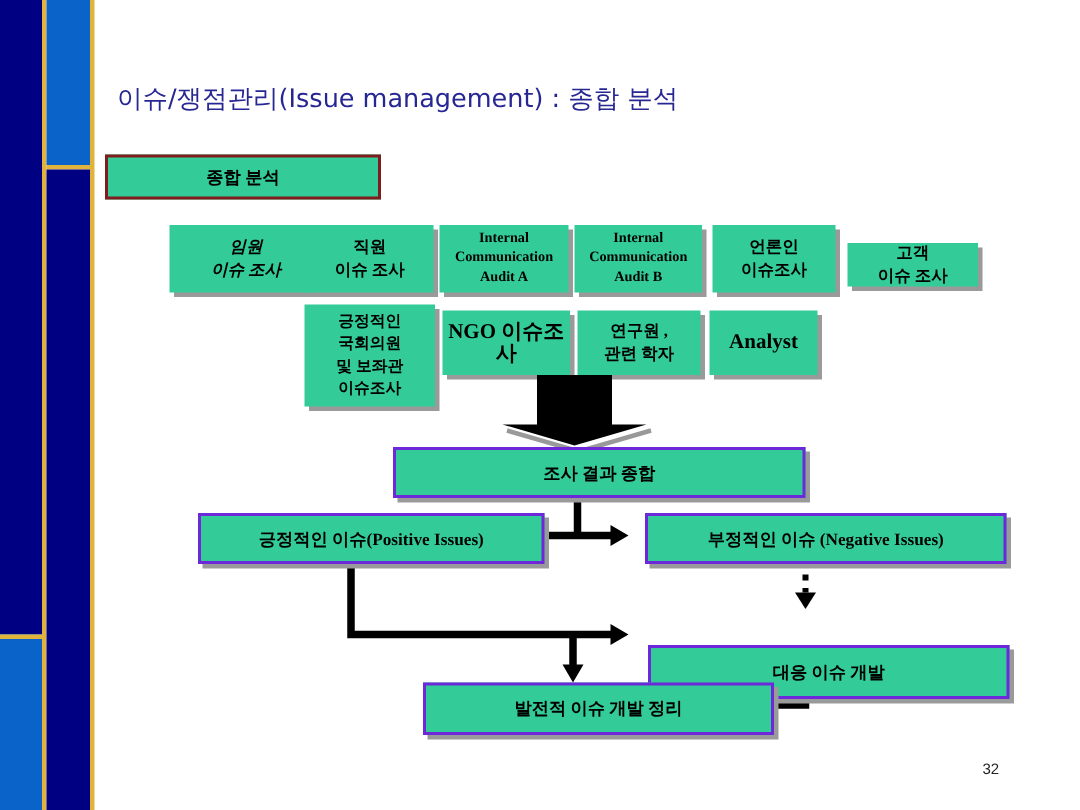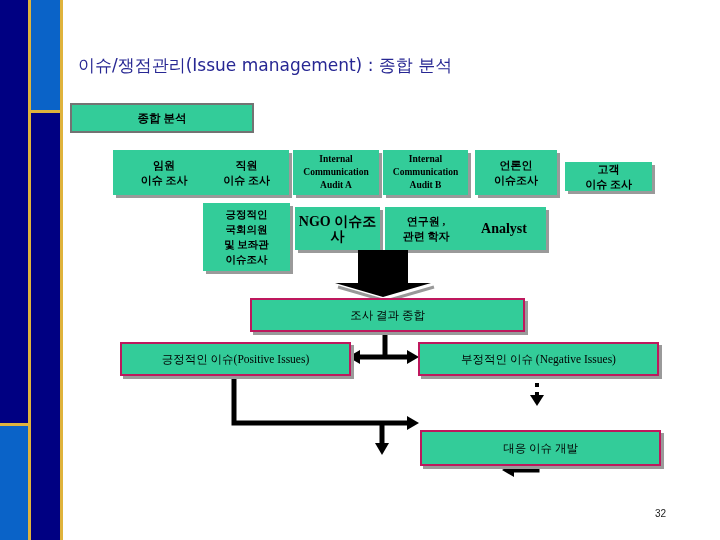--- a/index.html
+++ b/index.html
@@ -15,41 +15,42 @@
   .bar{position:absolute;}
   
   #title{
     position:absolute;left:78px;top:54px;width:600px;
     font-family:"DejaVu Sans","Liberation Sans",sans-serif;
     font-weight:normal;font-size:17px;color:var(--title);letter-spacing:0px;
   }
   
   #summary-box{
     position:absolute;left:70px;top:103px;width:180px;height:26px;
-    background:var(--teal);border:2px solid #737373;
+    background:var(--teal);border:2px solid #7f1d1d;
     display:flex;align-items:center;justify-content:center;
     font-weight:bold;font-size:11.5px;color:#000;
   }
   
   .sbox{
     position:absolute;background:var(--teal);
     box-shadow:3px 3px 0 var(--shadow);
     display:flex;align-items:center;justify-content:center;
     text-align:center;font-weight:bold;color:#000;
     white-space:pre-line;font-size:11px;line-height:15px;
   }
   .sbox.en{font-size:9.5px;line-height:13px;}
   .sbox.en2{font-size:14px;}
   
   .fbox{
     position:absolute;background:var(--teal);
-    border:2px solid #be185d;box-shadow:3px 3px 0 var(--shadow);
+    border:2px solid #6d28d9;box-shadow:3px 3px 0 var(--shadow);
     display:flex;align-items:center;justify-content:center;
-    text-align:center;font-weight:normal;color:#000;font-size:11.5px;
+    text-align:center;font-weight:bold;color:#000;font-size:11.5px;
     white-space:pre-line;
+    margin-left:12px;
   }
   #connector-layer{position:absolute;left:0;top:0;width:720px;height:540px;pointer-events:none;}
   #page-number{
     position:absolute;left:655px;top:508px;font-size:10px;color:#222;
     font-family:"Liberation Sans",sans-serif;
   }
 </style>
 </head>
 <body>
 
@@ -60,21 +61,21 @@
   <div class="bar" style="left:28px;top:0;width:3px;height:540px;background:var(--gold);"></div>
   <div class="bar" style="left:31px;top:0;width:29px;height:110px;background:var(--blue);"></div>
   <div class="bar" style="left:31px;top:110px;width:29px;height:3px;background:var(--gold);"></div>
   <div class="bar" style="left:31px;top:113px;width:29px;height:427px;background:var(--navy);"></div>
   <div class="bar" style="left:60px;top:0;width:3px;height:540px;background:var(--gold);"></div>
 
   <div id="title">이슈/쟁점관리(Issue management) : 종합 분석</div>
 
   <div id="summary-box">종합 분석</div>
 
-  <div class="sbox" style="left:113px;top:150px;width:102px;height:45px;">임원
+  <div class="sbox" style="left:113px;top:150px;width:102px;height:45px;font-style:italic;">임원
 이슈 조사</div>
   <div class="sbox" style="left:204px;top:150px;width:85px;height:45px;">직원
 이슈 조사</div>
   <div class="sbox en" style="left:293px;top:150px;width:86px;height:45px;">Internal
 Communication
 Audit A</div>
   <div class="sbox en" style="left:383px;top:150px;width:85px;height:45px;">Internal
 Communication
 Audit B</div>
   <div class="sbox" style="left:475px;top:150px;width:82px;height:45px;">언론인
@@ -82,21 +83,21 @@
   <div class="sbox" style="left:565px;top:162px;width:87px;height:29px;">고객
 이슈 조사</div>
 
   <div class="sbox" style="left:203px;top:203px;width:87px;height:68px;font-size:10.5px;line-height:15px;">긍정적인
 국회의원
 및 보좌관
 이슈조사</div>
   <div class="sbox en2" style="left:295px;top:207px;width:85px;height:43px;">NGO 이슈조사</div>
   <div class="sbox" style="left:385px;top:207px;width:82px;height:43px;">연구원 ,
 관련 학자</div>
-  <div class="sbox en2" style="left:462px;top:207px;width:84px;height:43px;">Analyst</div>
+  <div class="sbox en2" style="left:473px;top:207px;width:72px;height:43px;">Analyst</div>
 
   <svg id="connector-layer" viewBox="0 0 720 540" xmlns="http://www.w3.org/2000/svg">
 
     <path d="M358,250 H408 V283 H431 L383,297 L335,283 H358 Z" fill="#000"></path>
     <path d="M338,287 L386,301 L434,287" stroke="#999" stroke-width="3" fill="none"></path>
 
     <line x1="385" y1="328" x2="385" y2="357" stroke="#000" stroke-width="5"></line>
 
     <line x1="356" y1="357" x2="411" y2="357" stroke="#000" stroke-width="5"></line>
     <polygon points="348,357 360,350 360,364"></polygon>
@@ -112,16 +113,17 @@
     <polygon points="537,406 530,395 544,395"></polygon>
 
     <polyline points="537,439 537,470 513,470" fill="none" stroke="#000" stroke-width="5"></polyline>
     <polygon points="502,470 514,463 514,477"></polygon>
   </svg>
 
   <div class="fbox" style="left:250px;top:298px;width:271px;height:30px;">조사 결과 종합</div>
   <div class="fbox" style="left:120px;top:342px;width:227px;height:30px;">긍정적인 이슈(Positive Issues)</div>
   <div class="fbox" style="left:418px;top:342px;width:237px;height:30px;">부정적인 이슈 (Negative Issues)</div>
   <div class="fbox" style="left:420px;top:430px;width:237px;height:32px;">대응 이슈 개발</div>
+  <div class="fbox" style="left:270px;top:455px;width:230px;height:31px;">발전적 이슈 개발 정리</div>
 
   <div id="page-number">32</div>
 
 </div>
 
 </body></html>

